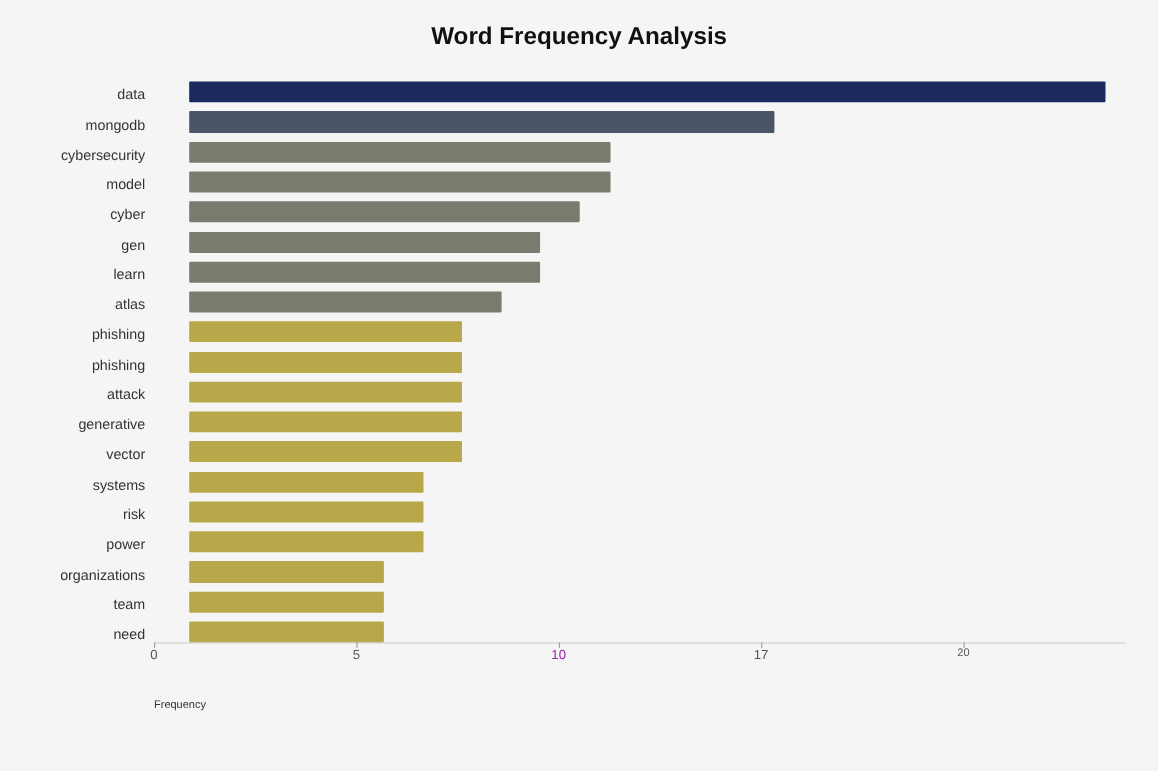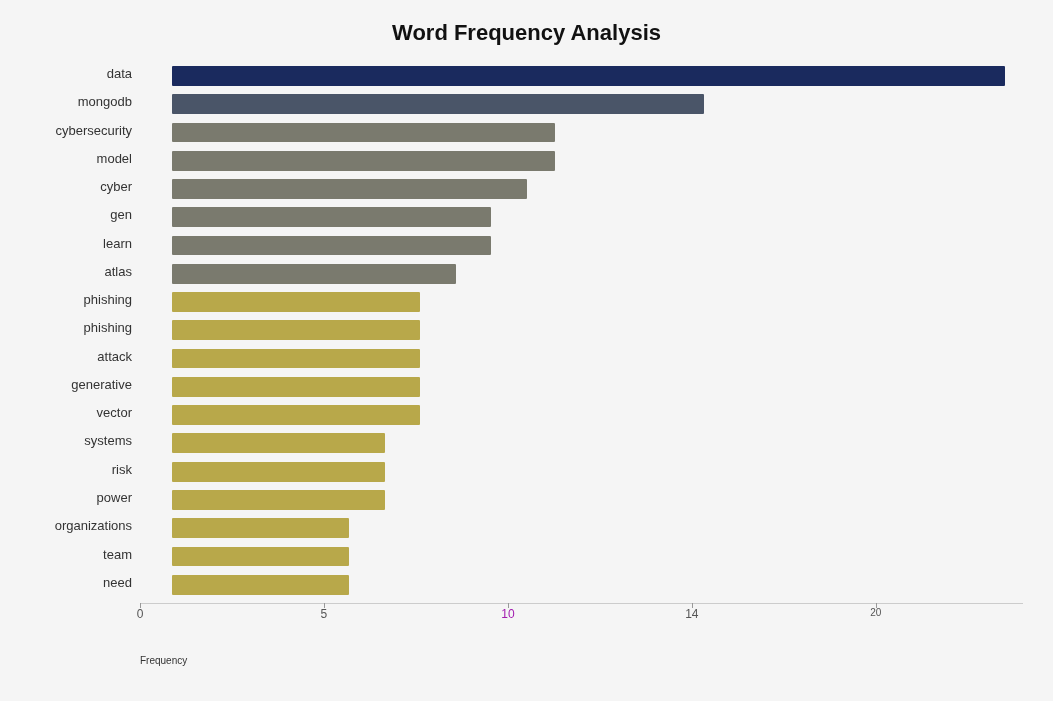--- a/index.html
+++ b/index.html
@@ -9,39 +9,39 @@
       width: 1053px;
       height: 701px;
       display: flex;
       align-items: center;
       justify-content: center;
     }
     .chart-container {
       background: #f5f5f5;
       width: 1053px;
       height: 701px;
-      padding: 20px 30px 40px 30px;
+      padding: 20px 30px 59px 30px;
       position: relative;
     }
     .chart-title {
       text-align: center;
       font-size: 22px;
       font-weight: bold;
       margin-bottom: 20px;
       color: #111;
     }
     .chart-area {
       display: flex;
       flex-direction: column;
       height: calc(100% - 80px);
       position: relative;
     }
     .bar-row {
       display: flex;
-      align-items: flex-start;
+      align-items: flex-end;
       flex: 1;
       min-height: 0;
       gap: 32px;
     }
     .bar-label {
       width: 110px;
       text-align: right;
       padding-right: 8px;
       font-size: 13px;
       color: #333;
@@ -188,20 +188,20 @@
         </div>
       </div>
       <div style="position: relative; margin-left: 110px; height: 24px;">
         <div style="position: absolute; top: 0px; left: 0px; right: 0px; height: 1px; background-color: rgb(204, 204, 204);"></div>
         <div style="position: absolute; left: 0%; top: 4px; transform: translateX(-50%); font-size: 12px; color: rgb(85, 85, 85);">0</div>
         <div style="position: absolute; left: 0%; top: 0px; width: 1px; height: 5px; background-color: rgb(153, 153, 153);"></div>
         <div style="position: absolute; left: 20.8333%; top: 4px; transform: translateX(-50%); font-size: 12px; color: rgb(85, 85, 85);">5</div>
         <div style="position: absolute; left: 20.8333%; top: 0px; width: 1px; height: 5px; background-color: rgb(153, 153, 153);"></div>
         <div style="position: absolute; left: 41.6667%; top: 4px; transform: translateX(-50%); font-size: 12px; color: #a21caf;">10</div>
         <div style="position: absolute; left: 41.6667%; top: 0px; width: 1px; height: 5px; background-color: rgb(153, 153, 153);"></div>
-        <div style="position: absolute; left: 62.5%; top: 4px; transform: translateX(-50%); font-size: 12px; color: rgb(85, 85, 85);">14</div>
+        <div style="position: absolute; left: 62.5%; top: 4px; transform: translateX(-50%); font-size: 12px; color: rgb(85, 85, 85);">17</div>
         <div style="position: absolute; left: 62.5%; top: 0px; width: 1px; height: 5px; background-color: rgb(153, 153, 153);"></div>
         <div style="position: absolute; left: 83.3333%; top: 4px; transform: translateX(-50%); font-size: 10px; color: rgb(85, 85, 85);">20</div>
         <div style="position: absolute; left: 83.3333%; top: 0px; width: 1px; height: 5px; background-color: rgb(153, 153, 153);"></div>
       </div>
     </div>
   <div class="x-label">Frequency</div>
 </div>
 
 </body></html>

